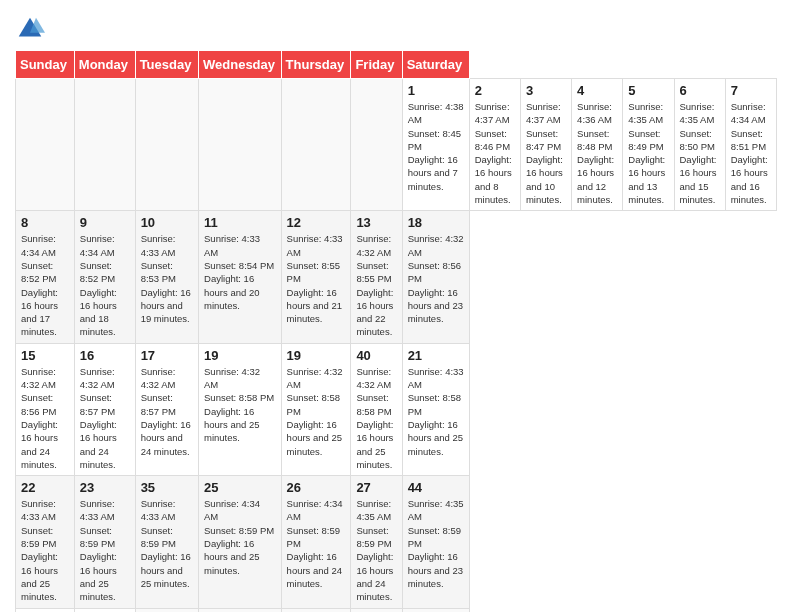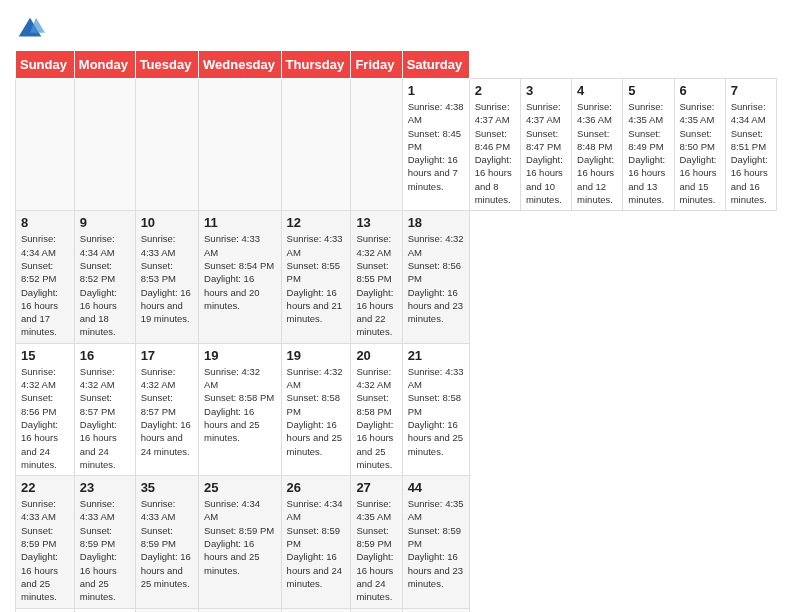--- a/index.html
+++ b/index.html
@@ -218,21 +218,21 @@
           </td>
           <td>
             <span class="day-number">19</span>
             <div class="day-info">Sunrise: 4:32 AM<br>Sunset: 8:58 PM<br>Daylight: 16 hours and 25 minutes.</div>
           </td>
           <td>
             <span class="day-number">19</span>
             <div class="day-info">Sunrise: 4:32 AM<br>Sunset: 8:58 PM<br>Daylight: 16 hours and 25 minutes.</div>
           </td>
           <td>
-            <span class="day-number">20</span>
+            <span class="day-number">40</span>
             <div class="day-info">Sunrise: 4:32 AM<br>Sunset: 8:58 PM<br>Daylight: 16 hours and 25 minutes.</div>
           </td>
           <td>
             <span class="day-number">21</span>
             <div class="day-info">Sunrise: 4:33 AM<br>Sunset: 8:58 PM<br>Daylight: 16 hours and 25 minutes.</div>
           </td>
         </tr>
         <tr>
           <td>
             <span class="day-number">22</span>

